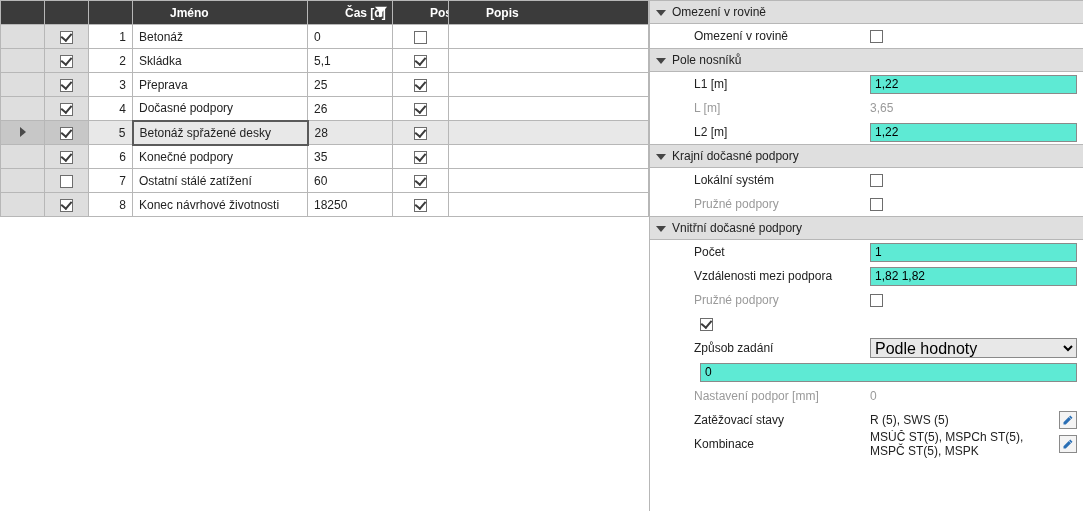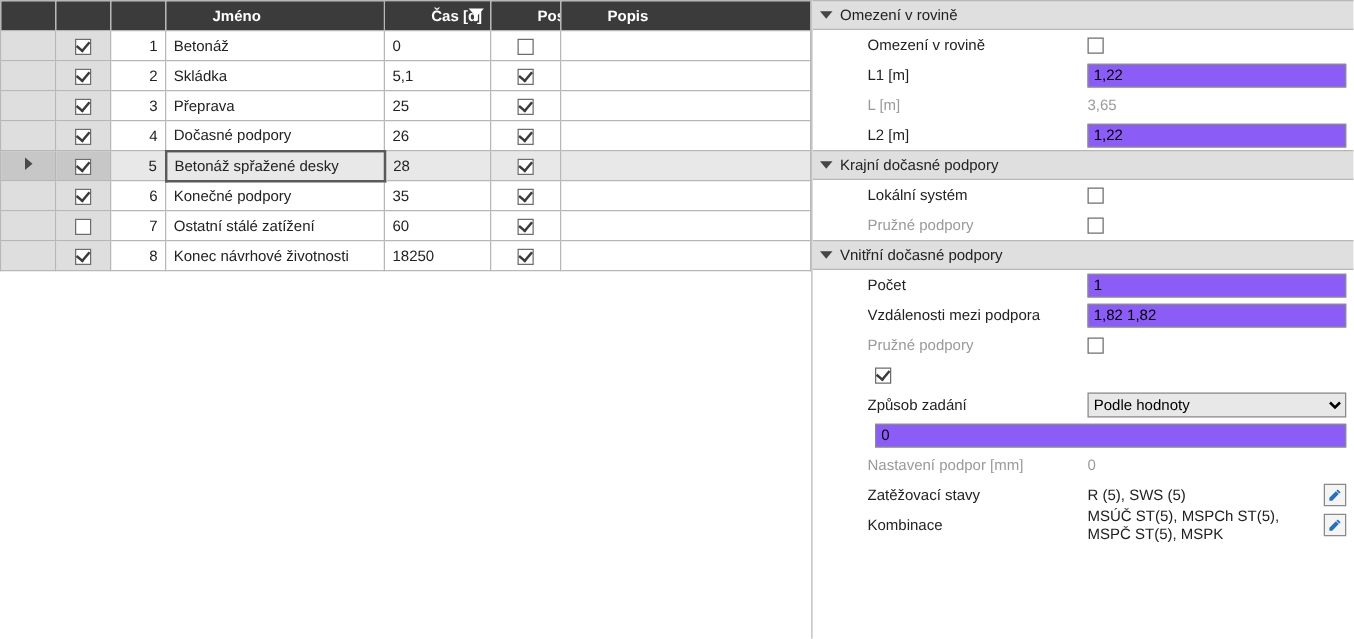--- a/index.html
+++ b/index.html
@@ -44,22 +44,22 @@
   .arrow{display:inline-block;width:0;height:0;border-top:5px solid transparent;border-bottom:5px solid transparent;border-left:6px solid #4a4a4a;}
 
   
   .prow{display:flex;align-items:center;height:24px;font-size:12px;}
   .group{background:var(--grpBg);border-top:1px solid var(--line);border-bottom:1px solid var(--line);}
   .group .tri,.indent .tri{width:22px;text-align:center;font-size:11px;}
   .tri .t{display:inline-block;width:0;height:0;border-left:5px solid transparent;border-right:5px solid transparent;border-top:6px solid #454545;}
   .indent2{padding-left:44px;}
   .label{flex:0 0 170px;padding-left:0;white-space:nowrap;overflow:hidden;}
   .value{flex:1 1 auto;padding:0 6px;display:flex;align-items:center;position:relative;}
-  .value input[type=text]{width:100%;height:19px;border:1px solid #8a8a8a;padding:0 4px;font-family:inherit;font-size:12px;background:#8b5cf6;}
-  .value select{width:100%;height:20px;border:1px solid #8a8a8a;background:#e8e8e8;font-family:inherit;font-size:12px;}
+  .value input[type=text]{width:100%;height:19px;border:1px solid #8a8a8a;padding:0 4px;font-family:inherit;font-size:12px;background:#5eead4;}
+  .value select{width:100%;height:20px;border:1px solid #8a8a8a;background:#e8e8e8;font-family:inherit;font-size:16px;}
   .static{font-size:12px;}
   .disabled .label,.disabled .static{color:var(--disabled);}
   .editbtn{width:18px;height:18px;border:1px solid #8a8a8a;background:#f4f4f4;margin-left:4px;display:flex;align-items:center;justify-content:center;}
   .editbtn svg{width:12px;height:12px;}
 </style>
 </head>
 <body>
 
 <div class="left">
   <table class="grid">
@@ -164,20 +164,24 @@
     <span class="tri"><span class="t"></span></span>
     <span>Omezení v rovině</span>
   </div>
   <div class="prow indent2">
     <span class="label">Omezení v rovině</span>
     <span class="value">
         <span class="chk" id="chk_plane"></span>
       </span>
   </div>
 
+  <div class="prow group">
+    <span class="tri"><span class="t"></span></span>
+    <span>Pole nosníků</span>
+  </div>
   <div class="prow indent2">
     <span class="label">L1 [m]</span>
     <span class="value">
         <input type="text" value="1,22" style="">
       </span>
   </div>
   <div class="prow indent2 disabled">
     <span class="label">L [m]</span>
     <span class="value">
         <span class="static">3,65</span>

